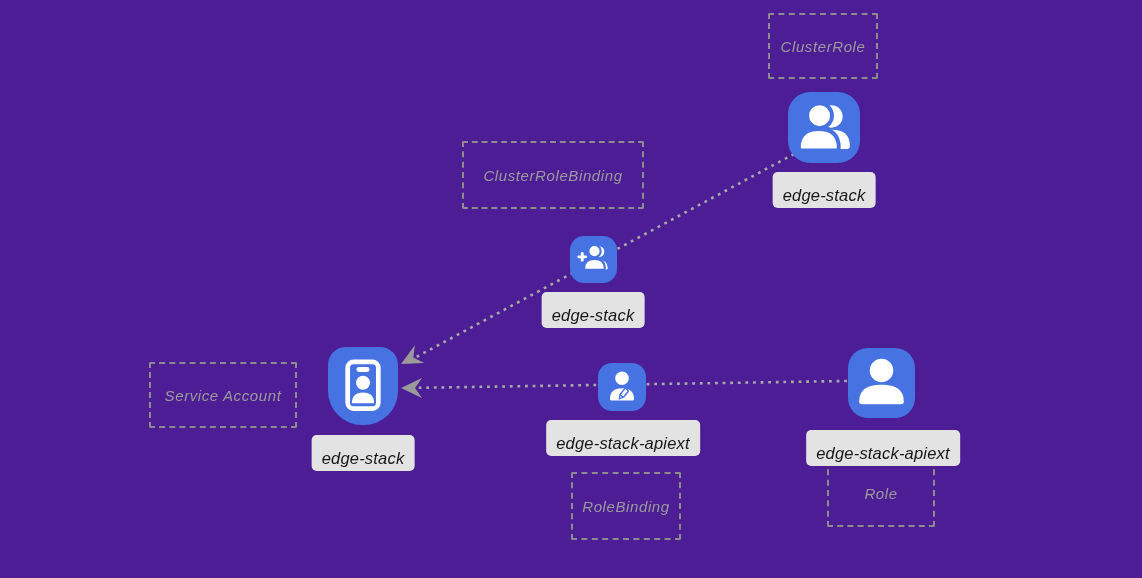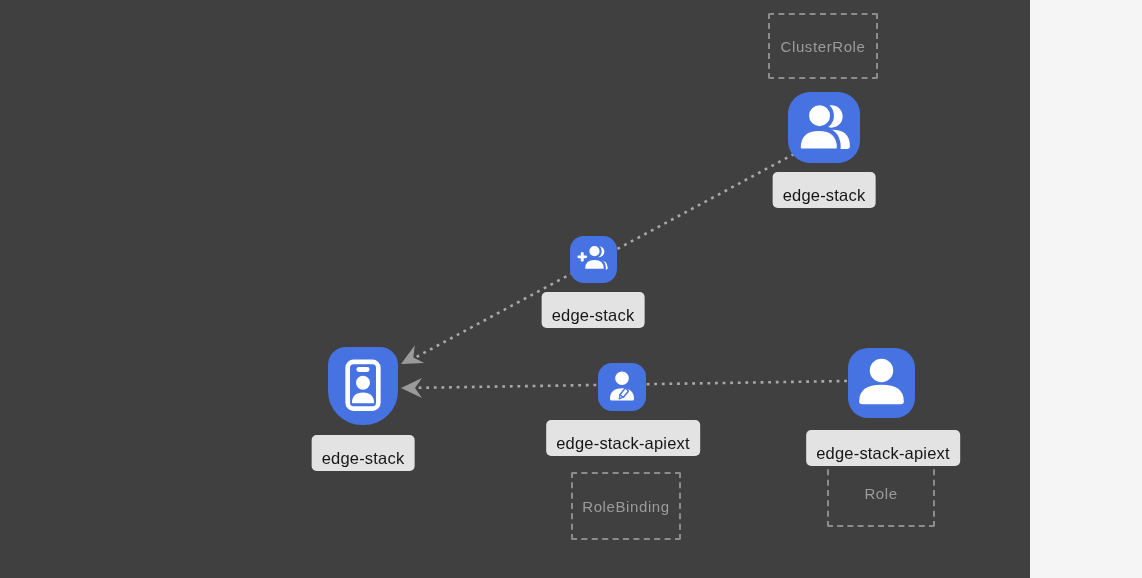--- a/index.html
+++ b/index.html
@@ -2,24 +2,25 @@
 <html><head>
 <meta charset="utf-8">
 <style>
   html, body { margin: 0; padding: 0; }
   body {
     background: #f5f5f6;
     font-family: "Liberation Sans", sans-serif;
   }
   .stage {
     position: relative;
-    width: 1030px;
+    width: 1142px;
     height: 578px;
-    background: #404040;
+    background: #4c1d95;
     overflow: hidden;
+    font-style: italic;
   }
   .wires { position: absolute; left: 0; top: 0; z-index: 1; }
   .dashed-box {
     position: absolute;
     z-index: 2;
     border: 2px dashed #8c8c8c;
     border-radius: 2px;
     display: flex;
     align-items: center;
     justify-content: center;
@@ -74,34 +75,40 @@
       <circle cx="29" cy="16.5" r="7.6" fill="#fff"></circle>
       <path d="M17.5 36.5 q0 -11 12 -11 q12 0 12 11 v0.4 q0 1.6 -1.6 1.6 h-20.8 q-1.6 0 -1.6 -1.6 z" fill="#fff"></path>
       <circle cx="21" cy="16" r="8.4" fill="#fff" stroke="#4672e2" stroke-width="2.6"></circle>
       <path d="M7 37.5 q0 -12.5 13.5 -12.5 q13.5 0 13.5 12.5 v0.1 q0 1.9 -1.9 1.9 h-23.2 q-1.9 0 -1.9 -1.9 z" fill="#fff" stroke="#4672e2" stroke-width="2.6"></path>
     </svg>
   </div>
   <div class="pill" style="left:824px; top:172px;">
     <span>edge-stack</span>
   </div>
 
+  <div class="dashed-box" style="left:462px; top:141px; width:182px; height:68px;">
+    <span class="box-label">ClusterRoleBinding</span>
+  </div>
   <div class="tile" style="left:570px; top:236px; width:47px; height:47px; border-radius:14px;">
     <svg viewBox="0 0 48 48">
       <circle cx="29.5" cy="16" r="5.6" fill="#fff"></circle>
       <path d="M20.5 32.5 q0 -8 9 -8 q9 0 9 8 v0.3 q0 1.3 -1.3 1.3 h-15.4 q-1.3 0 -1.3 -1.3 z" fill="#fff"></path>
       <circle cx="25" cy="15.5" r="6.3" fill="#fff" stroke="#4672e2" stroke-width="2.2"></circle>
       <path d="M14.5 33 q0 -9.5 10.5 -9.5 q10.5 0 10.5 9.5 q0 1.5 -1.5 1.5 h-18 q-1.5 0 -1.5 -1.5 z" fill="#fff" stroke="#4672e2" stroke-width="2.2"></path>
       <rect x="7.5" y="19.8" width="10" height="3" rx="1.5" fill="#fff"></rect>
       <rect x="11" y="16.3" width="3" height="10" rx="1.5" fill="#fff"></rect>
     </svg>
   </div>
   <div class="pill" style="left:593px; top:292px;">
     <span>edge-stack</span>
   </div>
 
+  <div class="dashed-box" style="left:149px; top:362px; width:148px; height:66px;">
+    <span class="box-label">Service Account</span>
+  </div>
   <div class="tile" style="left:328px; top:347px; width:70px; height:78px; border-radius:18px 18px 34px 34px;">
     <svg viewBox="0 0 48 48">
       <rect x="13.5" y="7.5" width="21" height="32" rx="4" fill="none" stroke="#fff" stroke-width="3.2"></rect>
       <rect x="19.5" y="11" width="9" height="3.4" rx="1.7" fill="#fff"></rect>
       <circle cx="24" cy="21.8" r="4.8" fill="#fff"></circle>
       <path d="M16.4 35.8 q0 -7.4 7.6 -7.4 q7.6 0 7.6 7.4 z" fill="#fff"></path>
     </svg>
   </div>
   <div class="pill" style="left:363px; top:435px;">
     <span>edge-stack</span>

